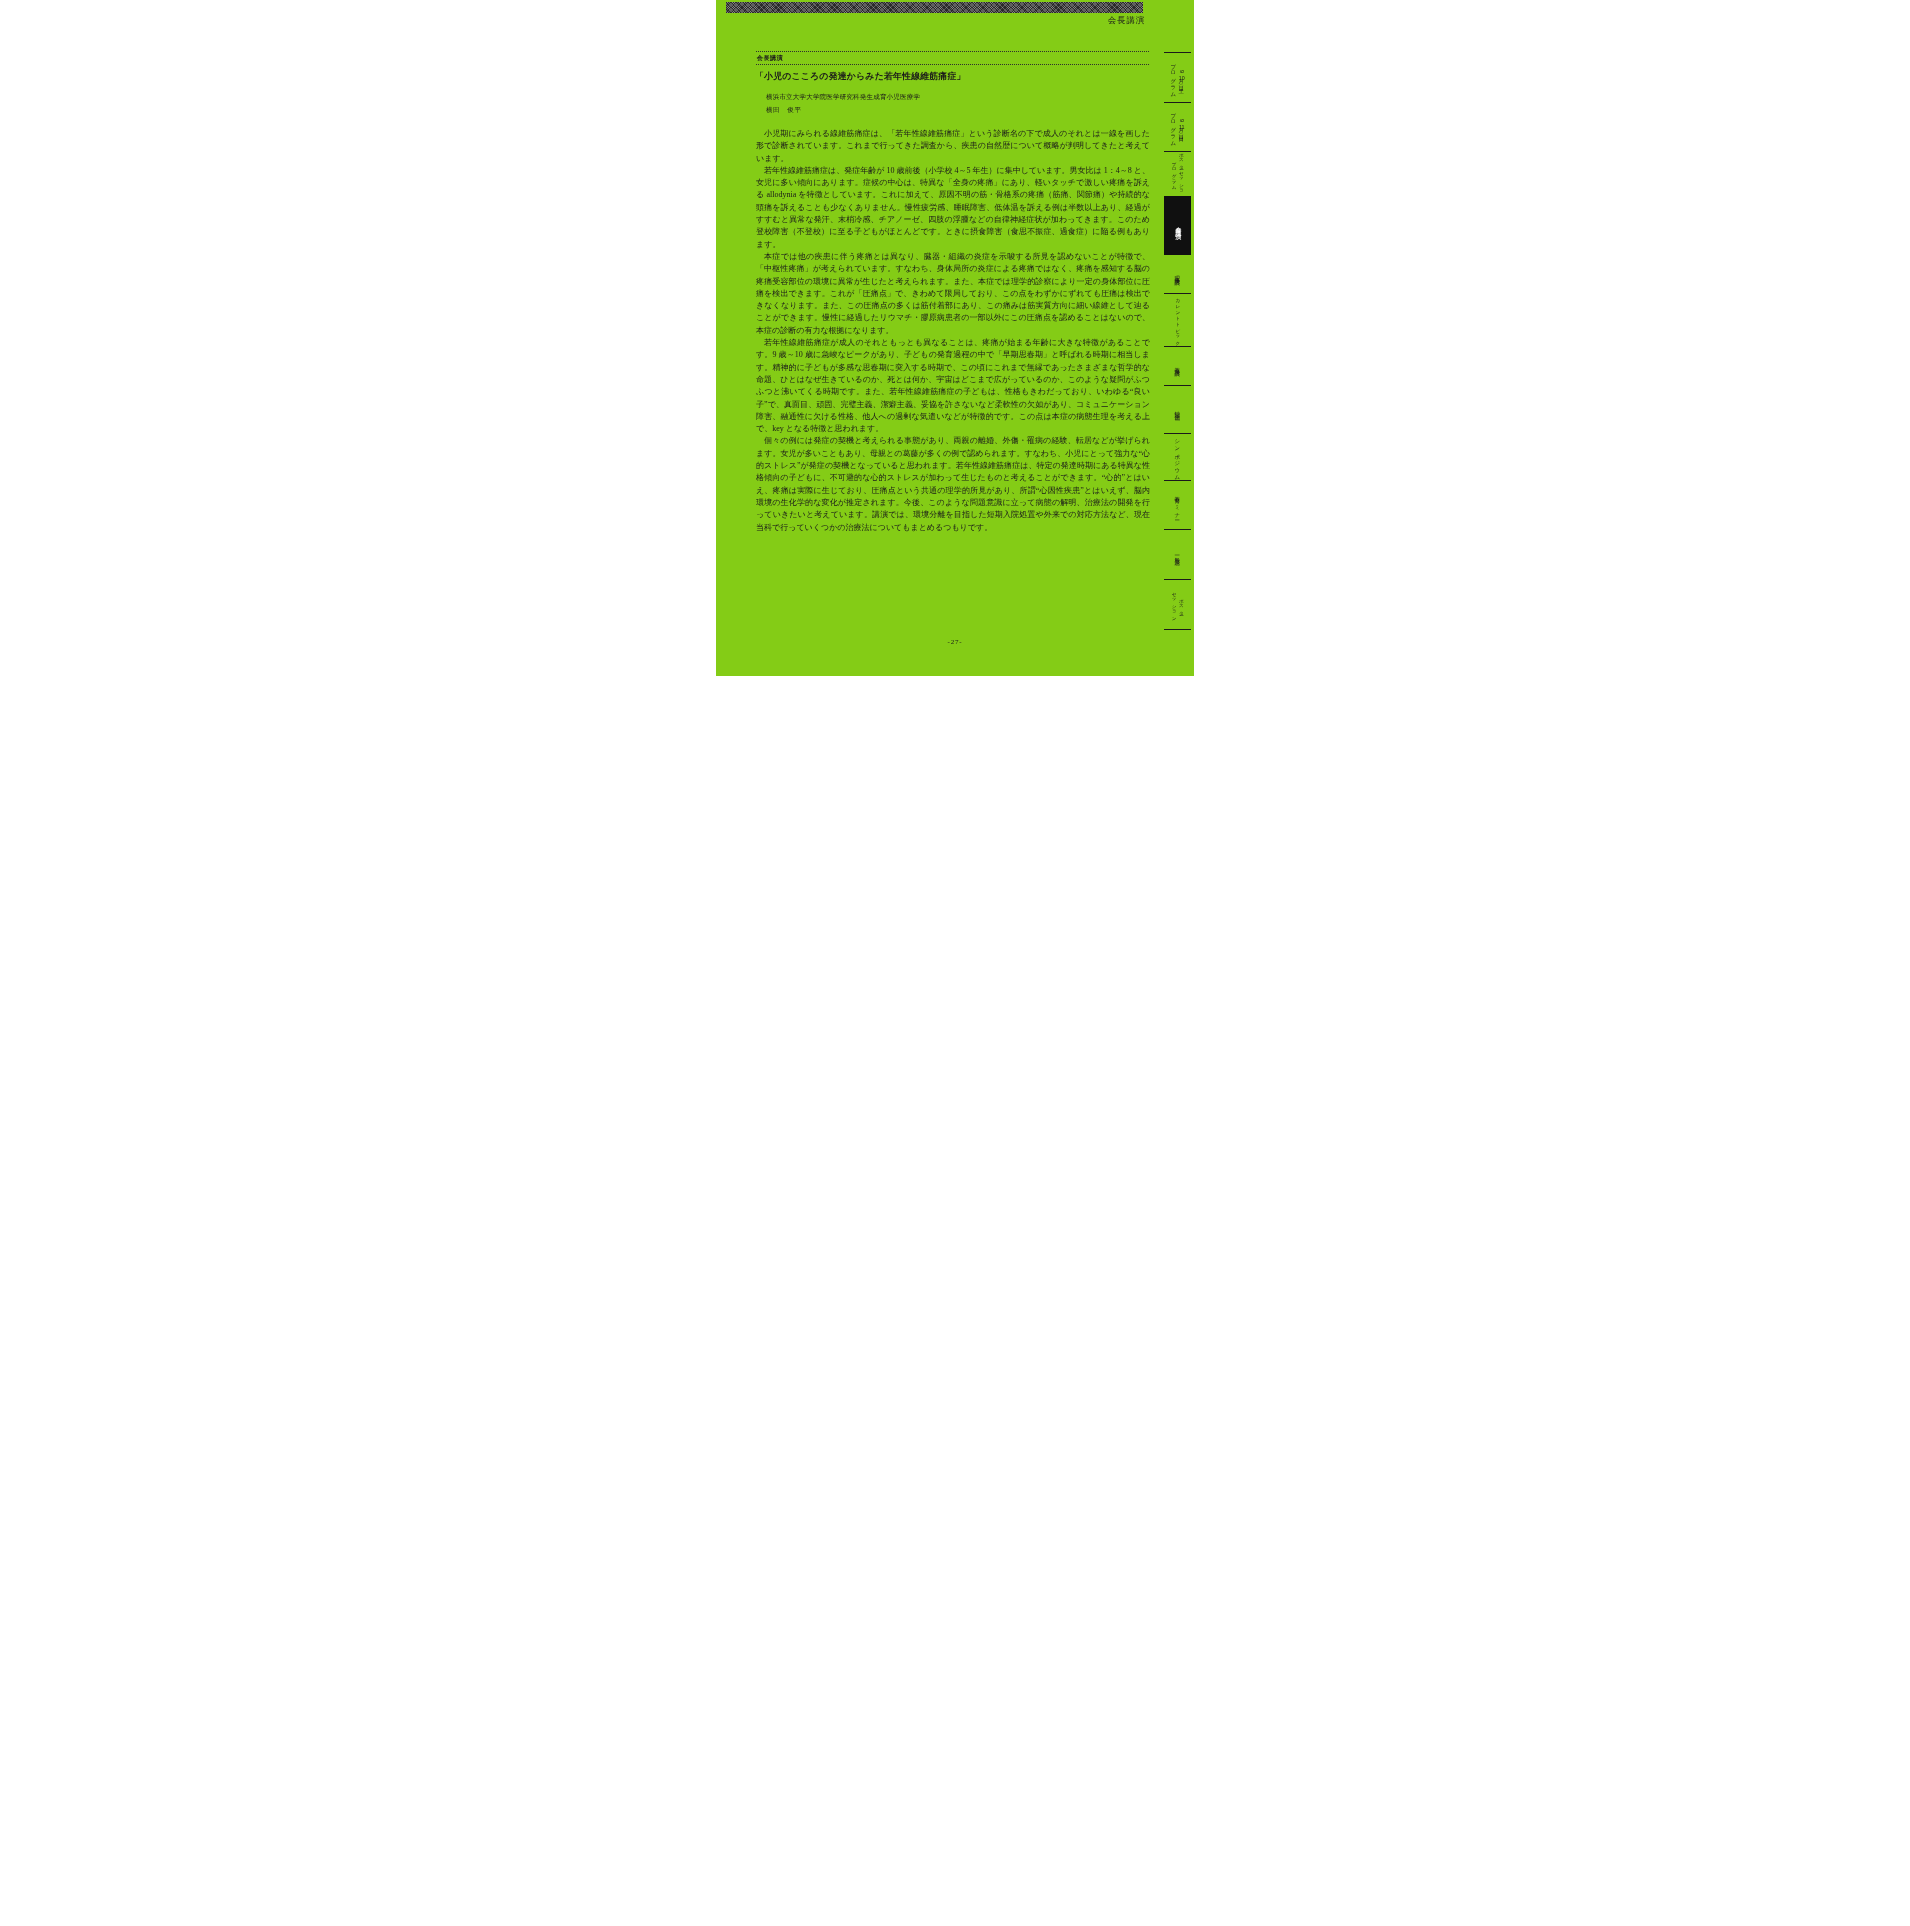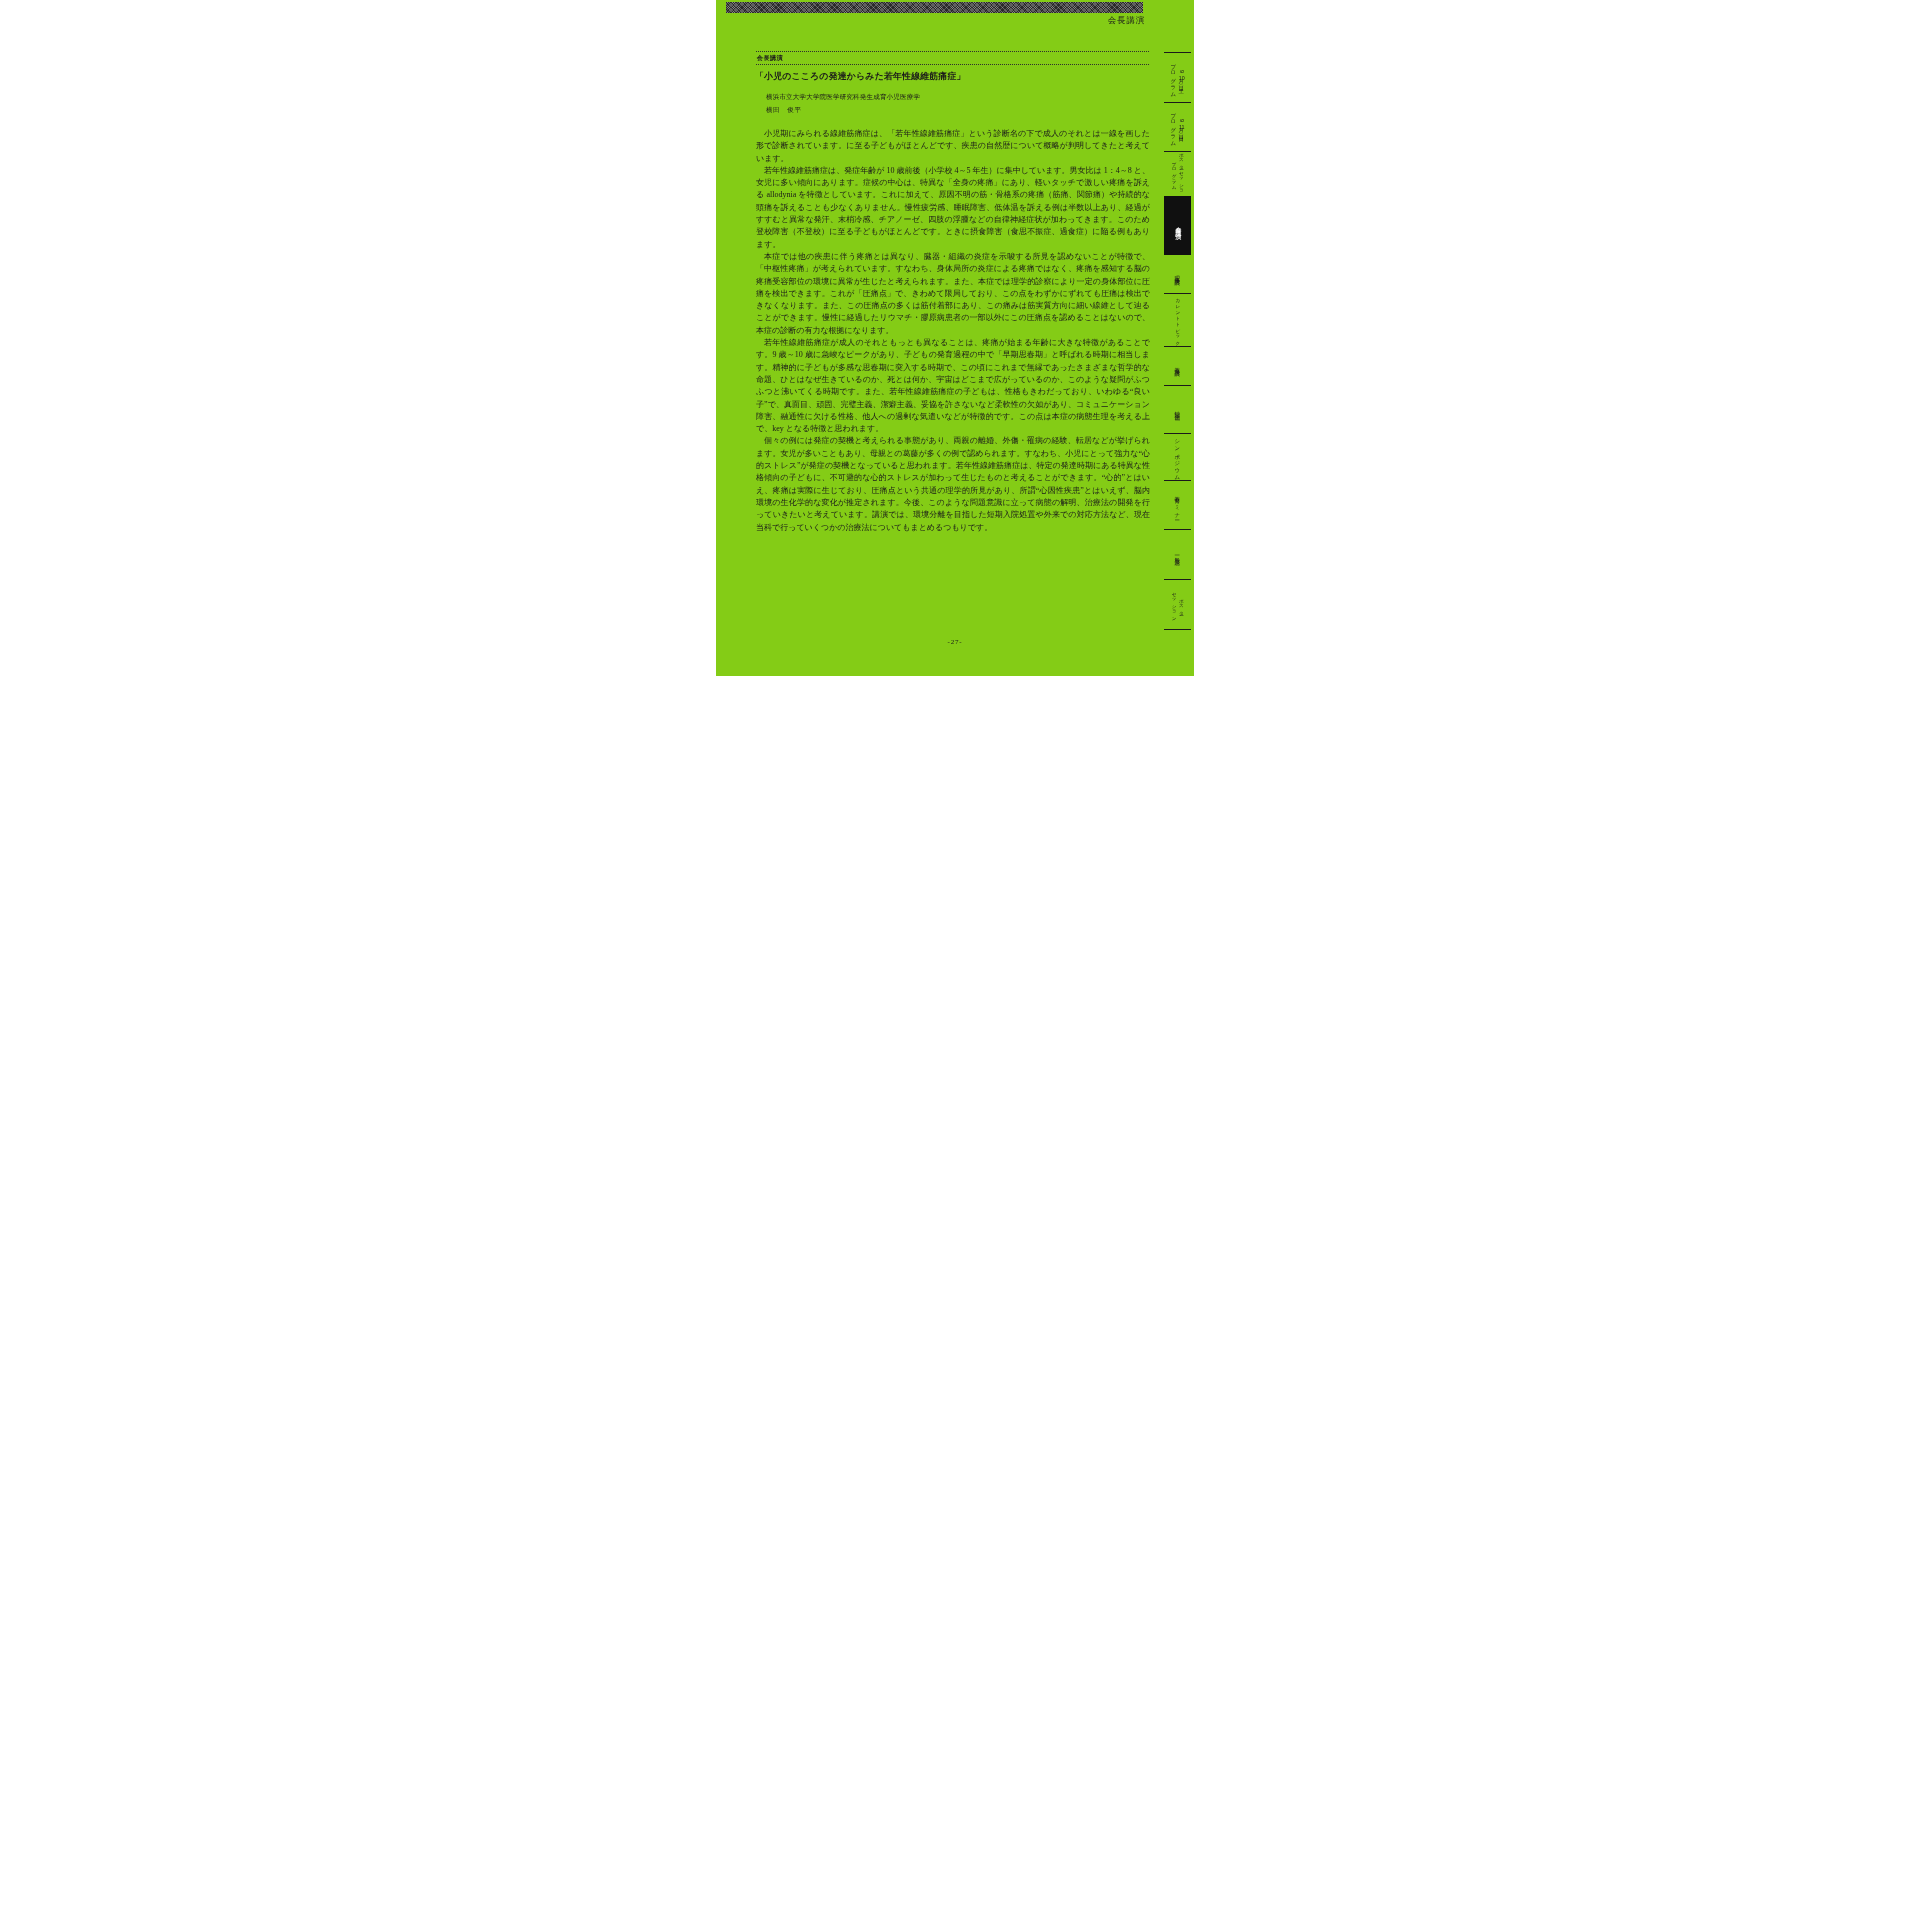--- a/index.html
+++ b/index.html
@@ -83,21 +83,21 @@
   <div class="rule-box">
     <span class="label">会長講演</span>
   </div>
 
   <div class="title">「小児のこころの発達からみた若年性線維筋痛症」</div>
 
   <div class="affiliation">横浜市立大学大学院医学研究科発生成育小児医療学</div>
   <div class="author">横田　俊平</div>
 
   <div class="body-text">
-    <p>小児期にみられる線維筋痛症は、「若年性線維筋痛症」という診断名の下で成人のそれとは一線を画した形で診断されています。に至る子どもがほとんどです、疾患の自然歴について概略が判明してきたと考えています。</p>
+    <p>小児期にみられる線維筋痛症は、「若年性線維筋痛症」という診断名の下で成人のそれとは一線を画した形で診断されています。これまで行ってきた調査から、疾患の自然歴について概略が判明してきたと考えています。</p>
     <p>若年性線維筋痛症は、発症年齢が 10 歳前後（小学校 4～5 年生）に集中しています。男女比は 1：4～8 と、女児に多い傾向にあります。症候の中心は、特異な「全身の疼痛」にあり、軽いタッチで激しい疼痛を訴える allodynia を特徴としています。これに加えて、原因不明の筋・骨格系の疼痛（筋痛、関節痛）や持続的な頭痛を訴えることも少なくありません。慢性疲労感、睡眠障害、低体温を訴える例は半数以上あり、経過がすすむと異常な発汗、末梢冷感、チアノーゼ、四肢の浮腫などの自律神経症状が加わってきます。このため登校障害（不登校）に至る子どもがほとんどです。ときに摂食障害（食思不振症、過食症）に陥る例もあります。</p>
     <p>本症では他の疾患に伴う疼痛とは異なり、臓器・組織の炎症を示唆する所見を認めないことが特徴で、「中枢性疼痛」が考えられています。すなわち、身体局所の炎症による疼痛ではなく、疼痛を感知する脳の疼痛受容部位の環境に異常が生じたと考えられます。また、本症では理学的診察により一定の身体部位に圧痛を検出できます。これが「圧痛点」で、きわめて限局しており、この点をわずかにずれても圧痛は検出できなくなります。また、この圧痛点の多くは筋付着部にあり、この痛みは筋実質方向に細い線維として辿ることができます。慢性に経過したリウマチ・膠原病患者の一部以外にこの圧痛点を認めることはないので、本症の診断の有力な根拠になります。</p>
     <p>若年性線維筋痛症が成人のそれともっとも異なることは、疼痛が始まる年齢に大きな特徴があることです。9 歳～10 歳に急峻なピークがあり、子どもの発育過程の中で「早期思春期」と呼ばれる時期に相当します。精神的に子どもが多感な思春期に突入する時期で、この頃にこれまで無縁であったさまざまな哲学的な命題、ひとはなぜ生きているのか、死とは何か、宇宙はどこまで広がっているのか、このような疑問がふつふつと沸いてくる時期です。また、若年性線維筋痛症の子どもは、性格もきわだっており、いわゆる“良い子”で、真面目、頑固、完璧主義、潔癖主義、妥協を許さないなど柔軟性の欠如があり、コミュニケーション障害、融通性に欠ける性格、他人への過剰な気遣いなどが特徴的です。この点は本症の病態生理を考える上で、key となる特徴と思われます。</p>
     <p>個々の例には発症の契機と考えられる事態があり、両親の離婚、外傷・罹病の経験、転居などが挙げられます。女児が多いこともあり、母親との葛藤が多くの例で認められます。すなわち、小児にとって強力な“心的ストレス”が発症の契機となっていると思われます。若年性線維筋痛症は、特定の発達時期にある特異な性格傾向の子どもに、不可避的な心的ストレスが加わって生じたものと考えることができます。“心的”とはいえ、疼痛は実際に生じており、圧痛点という共通の理学的所見があり、所謂“心因性疾患”とはいえず、脳内環境の生化学的な変化が推定されます。今後、このような問題意識に立って病態の解明、治療法の開発を行っていきたいと考えています。講演では、環境分離を目指した短期入院処置や外来での対応方法など、現在当科で行っていくつかの治療法についてもまとめるつもりです。</p>
   </div>
 
   <div class="page-number">-27-</div>
 
   <div class="side-sep" style="top:52px"></div>
   <div class="side-item" style="top:52px;height:51px">

